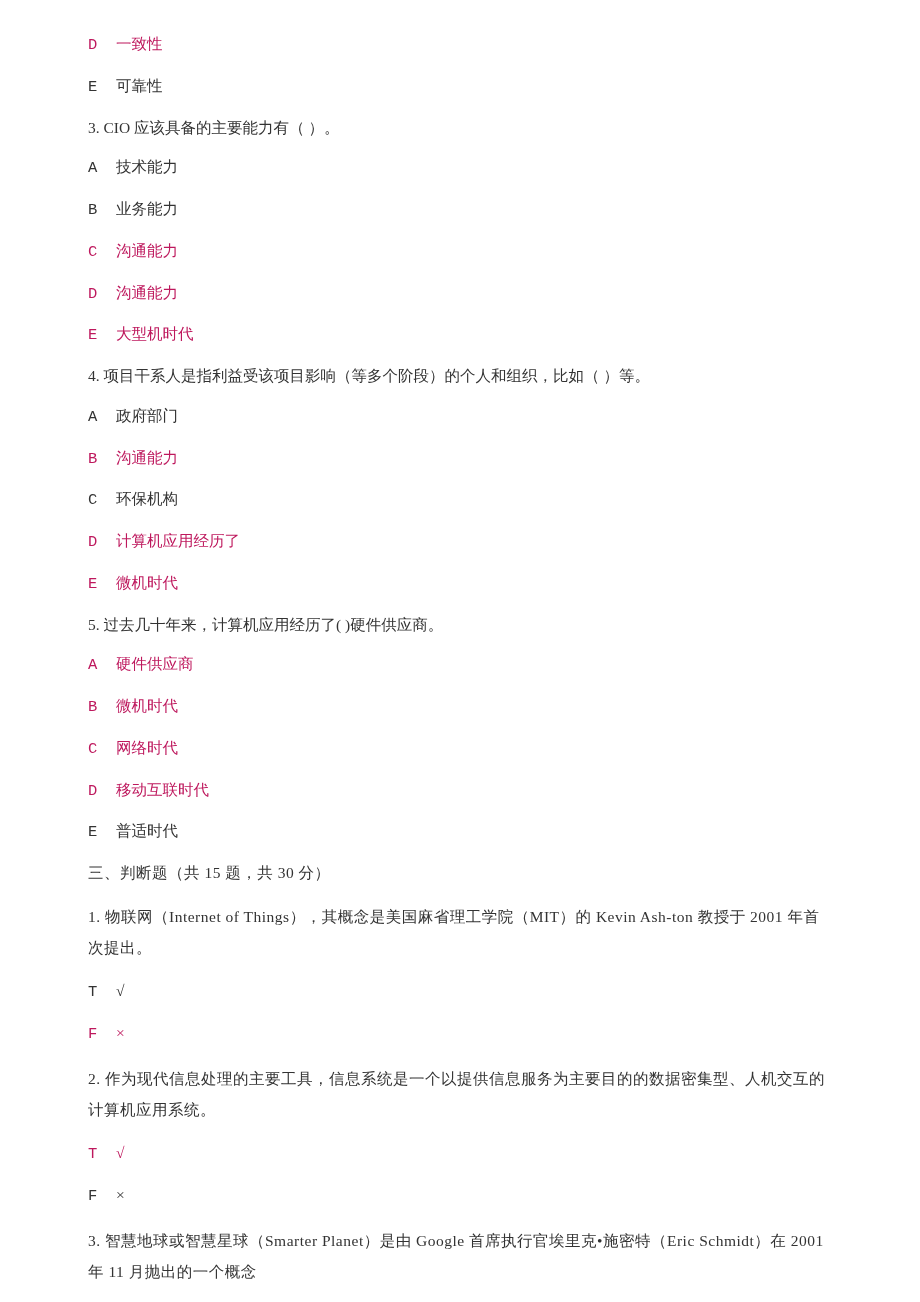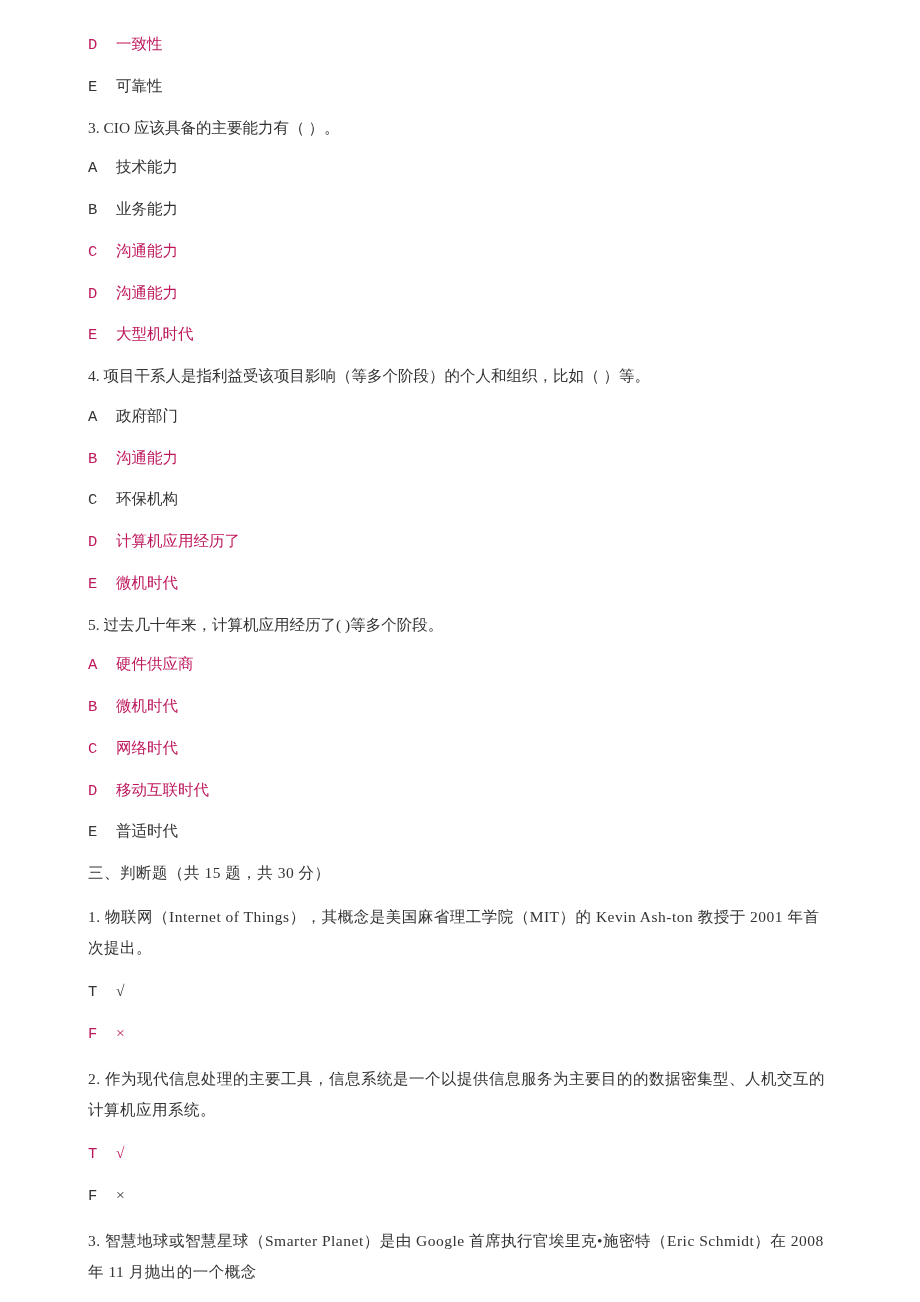--- a/index.html
+++ b/index.html
@@ -93,21 +93,21 @@
 </div>
 <div class="line red">
   <span class="marker">D</span><span>计算机应用经历了</span>
 </div>
 <div class="line red">
   <span class="marker">E</span><span>微机时代</span>
 </div>
 
 <div class="line">
   <span>5.</span>
-  <span>过去几十年来，计算机应用经历了( )等多个阶段。</span>
+  <span>过去几十年来，计算机应用经历了( )硬件供应商。</span>
 </div>
 <div class="line red">
   <span class="marker">A</span><span>硬件供应商</span>
 </div>
 <div class="line red">
   <span class="marker">B</span><span>微机时代</span>
 </div>
 <div class="line red">
   <span class="marker">C</span><span>网络时代</span>
 </div>
@@ -137,14 +137,14 @@
 </div>
 <div class="tf-line red">
   <span class="tf-marker">T</span><span>√</span>
 </div>
 <div class="tf-line">
   <span class="tf-marker">F</span><span>×</span>
 </div>
 
 <div class="para">
   <span>3.</span>
-  <span>智慧地球或智慧星球（Smarter Planet）是由 Google 首席执行官埃里克•施密特（Eric Schmidt）在 2008 年 11 月抛出的一个概念</span>
+  <span>智慧地球或智慧星球（Smarter Planet）是由 Google 首席执行官埃里克•施密特（Eric Schmidt）在 2001 年 11 月抛出的一个概念</span>
 </div>
 
 </body></html>

